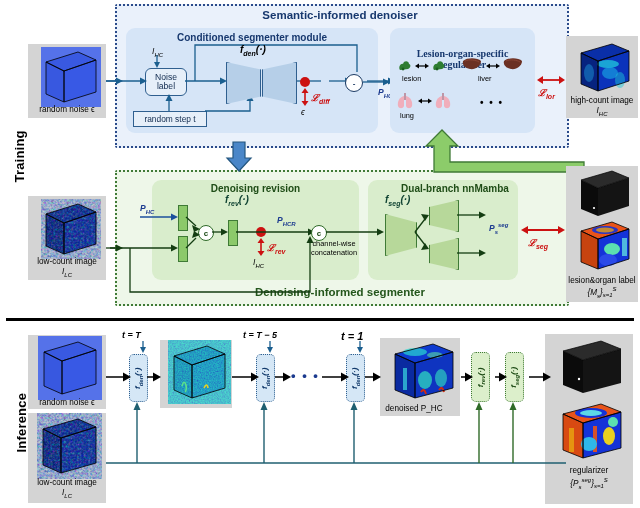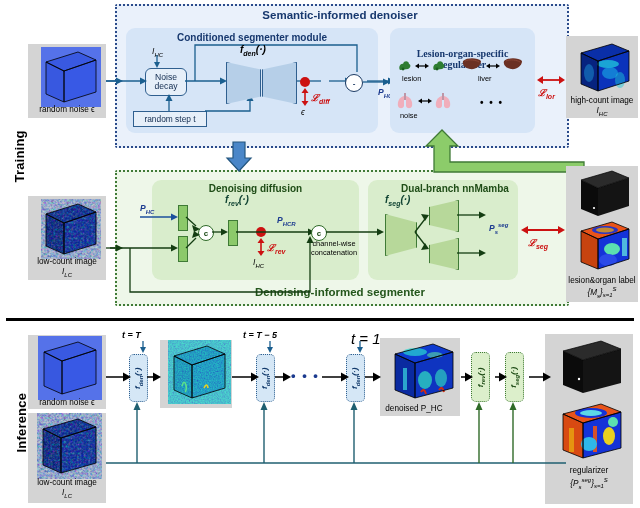--- a/index.html
+++ b/index.html
@@ -100,21 +100,21 @@
 <div class="abs mod-blue" style="left:126px;top:28px;width:252px;height:105px;"></div>
 <div class="abs mod-title" style="left:126px;top:32px;width:252px;">Conditioned segmenter module</div>
 
 <div class="abs lbl lbl-i" style="left:152px;top:46px;">I<sub style="font-size:6px">HC</sub></div>
 <svg class="abs" style="left:148px;top:55px;" width="18" height="14">
   <path d="M9,0 L9,9" stroke="#1b5f8f" stroke-width="1.3" fill="none"></path>
   <path d="M9,13 L6,7 L12,7 Z" fill="#1b5f8f"></path>
 </svg>
 
 <div class="abs rbox ctr" style="left:145px;top:68px;width:40px;height:26px;flex-direction:column;">
-  <span style="white-space:pre-line;">Noise decay</span>
+  <span style="white-space:pre-line;">Noise label</span>
 </div>
 
 <div class="abs sqbox ctr" style="left:133px;top:111px;width:72px;height:14px;">
   <span>random step t</span>
 </div>
 
 <svg class="abs" style="left:105px;top:28px;" width="290" height="105">
   <g stroke="#1b5f8f" stroke-width="1.3" fill="none">
 
     <path d="M0,53 L38,53"></path>
@@ -208,42 +208,42 @@
 <svg class="abs" style="left:418px;top:97px;" width="14" height="8">
   <path d="M2,4 L12,4" stroke="#000" stroke-width="1.2"></path>
   <path d="M0,4 L4,1.5 L4,6.5 Z" fill="#000"></path>
     <path d="M14,4 L10,1.5 L10,6.5 Z" fill="#000"></path>
 </svg>
 <svg class="abs" style="left:434px;top:92px;" width="20" height="18">
   <path d="M9,1 L9,8" stroke="#b06070" stroke-width="1.2"></path>
   <path d="M8,4 C4,5 1,9 2,14 C3,17 7,17 8,14 Z" fill="#f0aebb"></path>
   <path d="M10,4 C14,5 17,9 16,14 C15,17 11,17 10,14 Z" fill="#f0aebb"></path>
 </svg>
-<div class="abs small" style="left:400px;top:111px;">noise</div>
+<div class="abs small" style="left:400px;top:111px;">lung</div>
 
 <div class="abs dots" style="left:480px;top:97px;font-size:10px;color:#000;">• • •</div>
 
 <svg class="abs" style="left:363px;top:78px;" width="30" height="10">
   <path d="M0,4 L22,4" stroke="#1b5f8f" stroke-width="1.3" fill="none"></path>
   <path d="M27,4 L20,0.5 L20,7.5 Z" fill="#1b5f8f"></path>
 </svg>
 
 <svg class="abs" style="left:537px;top:74px;" width="28" height="12">
   <path d="M4,6 L24,6" stroke="#cc1111" stroke-width="1.8"></path>
   <path d="M0,6 L6,2 L6,10 Z" fill="#cc1111"></path>
     <path d="M28,6 L22,2 L22,10 Z" fill="#cc1111"></path>
 </svg>
 <div class="abs loss" style="left:538px;top:86px;">
   ℒ<sub style="font-size:7px">lor</sub></div>
 
 <div class="abs panel-green" style="left:115px;top:170px;width:450px;height:132px;"></div>
 <div class="abs panel-title-g" style="left:115px;top:286px;width:450px;">Denoising-informed segmenter</div>
 
 <div class="abs mod-green" style="left:152px;top:180px;width:207px;height:100px;"></div>
-<div class="abs mod-title-g" style="left:152px;top:183px;width:207px;">Denoising diffusion</div>
+<div class="abs mod-title-g" style="left:152px;top:183px;width:207px;">Denoising revision</div>
 <div class="abs fn" style="left:225px;top:194px;color:#143;">
   <i>f</i><sub style="font-size:7px">rev</sub>(·)</div>
 
 <div class="abs lbl lbl-b" style="left:140px;top:203px;">
   P<sub style="font-size:6px">HC</sub></div>
 
 <div class="abs gbar" style="left:178px;top:205px;width:8px;height:24px;"></div>
 <div class="abs gbar" style="left:178px;top:236px;width:8px;height:24px;"></div>
 <div class="abs node-g ctr" style="left:198px;top:225px;width:14px;height:14px;">
   <span>c</span>
@@ -508,21 +508,21 @@
   <path d="M7,0 L7,8" stroke="#1b5f8f" stroke-width="1.3"></path>
     <path d="M7,12 L4,6 L10,6 Z" fill="#1b5f8f"></path>
 </svg>
 <div class="abs vbox-b ctr" style="left:256px;top:354px;width:17px;height:46px;">
   <span class="vlab" style="color:#123a6b;">
     <i>f</i><sub style="font-size:6px">den</sub>(·)</span>
 </div>
 
 <div class="abs dots" style="left:291px;top:368px;font-size:13px;">• • •</div>
 
-<div class="abs lbl lbl-i" style="left:351px;top:330px;font-size:15px;font-weight:normal;">t = 1</div>
+<div class="abs lbl lbl-i" style="left:341px;top:330px;font-size:11px;font-weight:bold;">t = 1</div>
 <svg class="abs" style="left:353px;top:341px;" width="14" height="13">
   <path d="M7,0 L7,8" stroke="#1b5f8f" stroke-width="1.3"></path>
     <path d="M7,12 L4,6 L10,6 Z" fill="#1b5f8f"></path>
 </svg>
 <div class="abs vbox-b ctr" style="left:346px;top:354px;width:17px;height:46px;">
   <span class="vlab" style="color:#123a6b;">
     <i>f</i><sub style="font-size:6px">den</sub>(·)</span>
 </div>
 
 <div class="abs tile" style="left:380px;top:338px;width:80px;height:78px;"></div>

